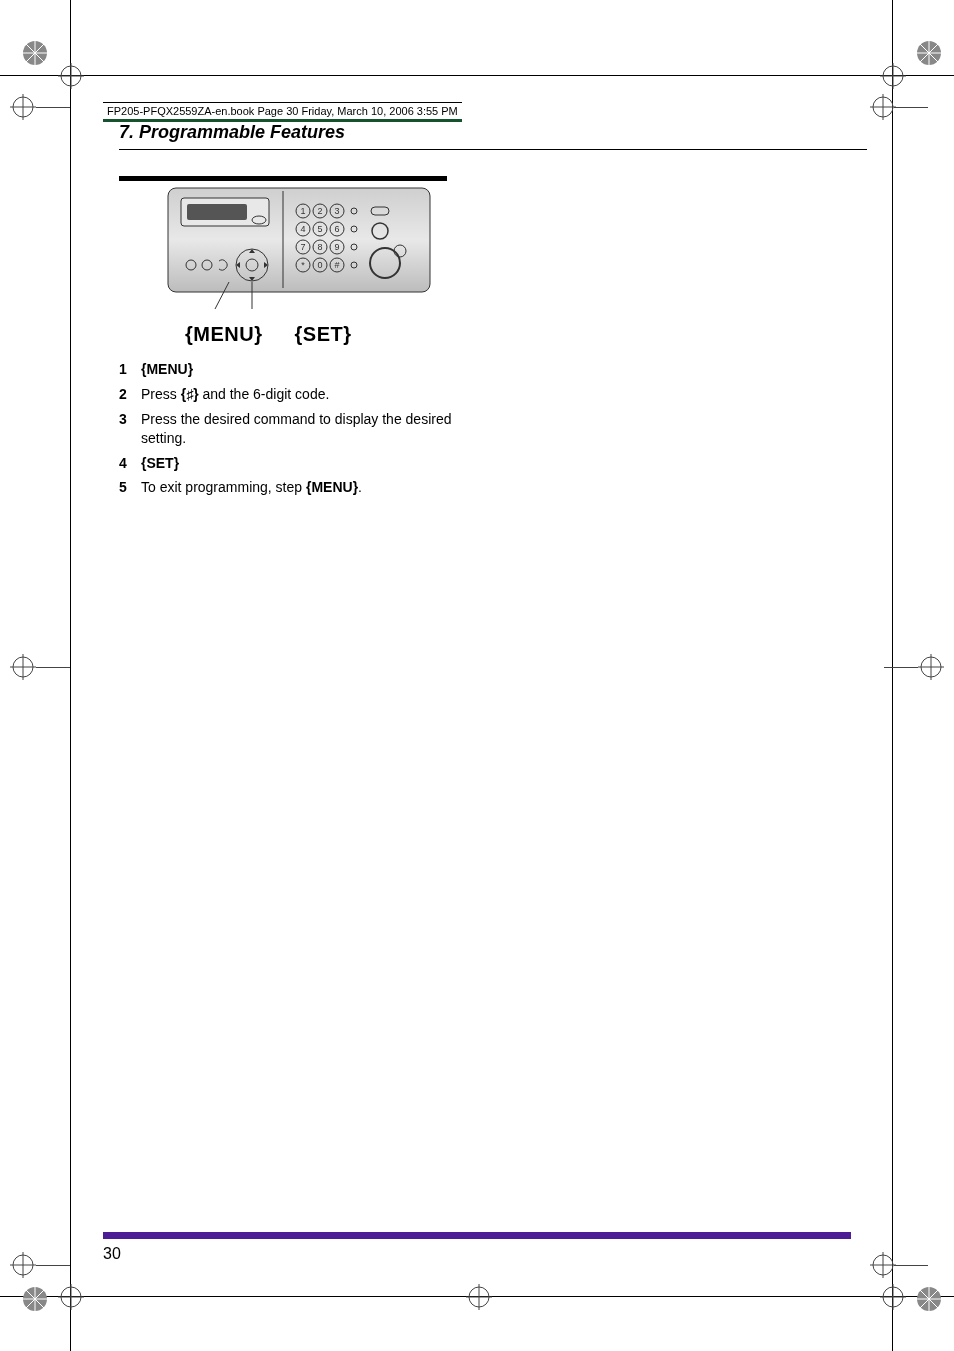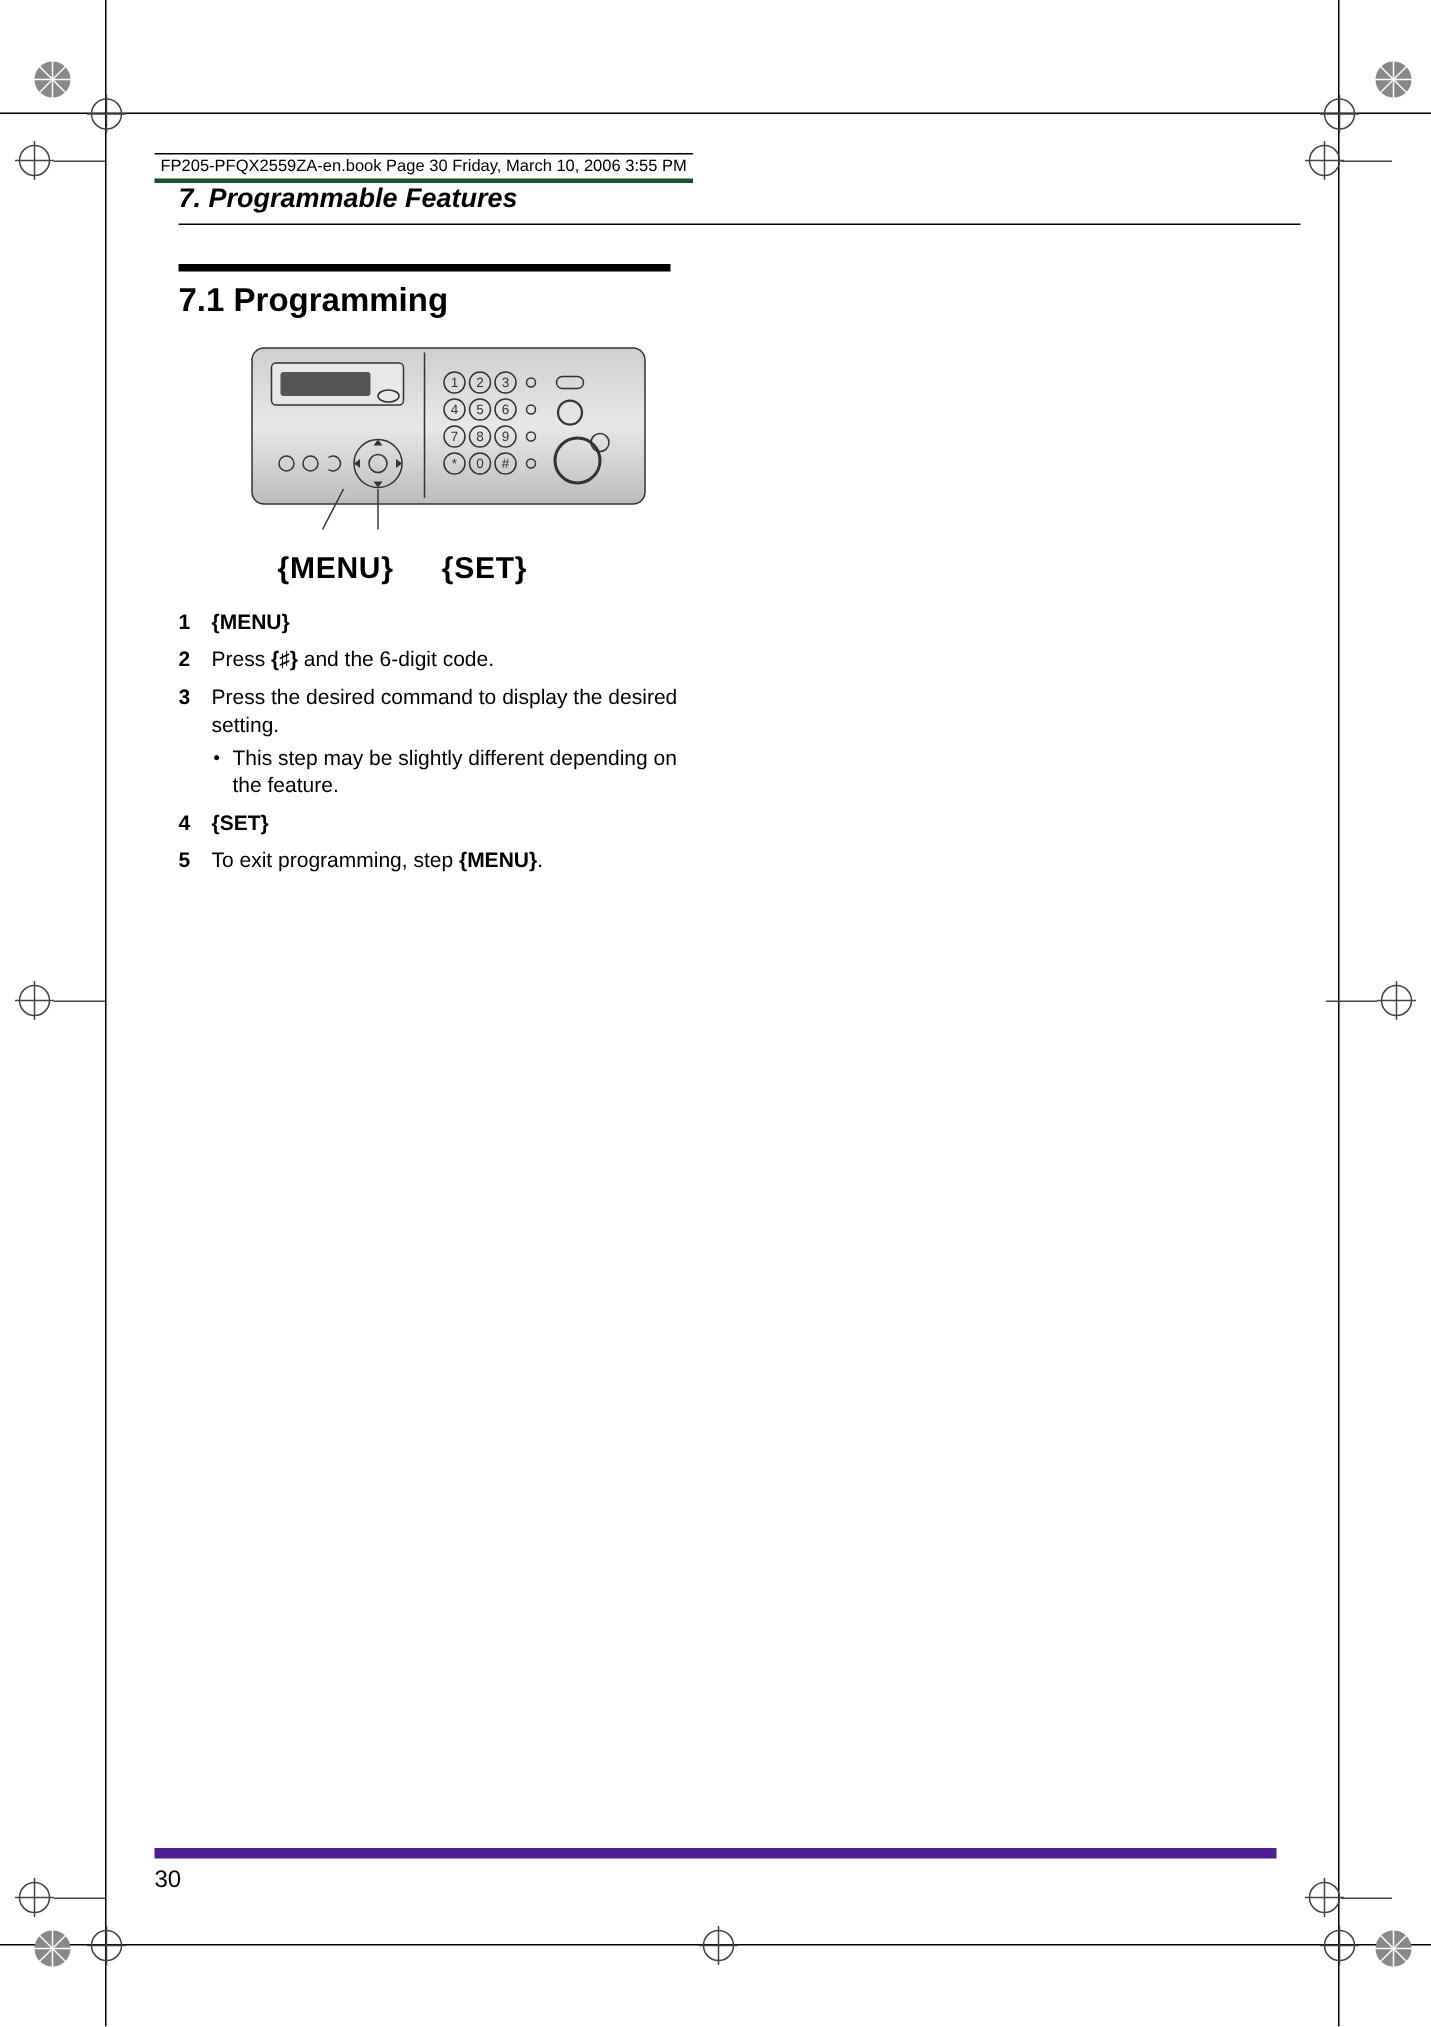--- a/index.html
+++ b/index.html
@@ -126,21 +126,20 @@
 </div>
 
 <div class="header-pageref">FP205-PFQX2559ZA-en.book  Page 30  Friday, March 10, 2006  3:55 PM</div>
 
 <div class="page">
   <div class="chapter">7. Programmable Features</div>
   <hr class="hr1">
 
   <div class="col">
     <div class="heavy-rule"></div>
-    <h2 class="section">7.1 Programming</h2>
 
     <div class="illustration">
       <svg width="264" height="124" viewBox="0 0 264 124">
         <defs>
           <linearGradient id="pnl" x1="0" y1="0" x2="0" y2="1">
             <stop offset="0" stop-color="#cfcfcf"></stop>
               <stop offset="0.5" stop-color="#e8e8e8"></stop>
               <stop offset="1" stop-color="#bcbcbc"></stop>
           </linearGradient>
         </defs>
@@ -210,23 +209,20 @@
       <li>
         <span class="num">2</span>
         <span class="body">
           <span>Press </span><span class="bold-key">{♯}</span><span> and the 6-digit code.</span>
         </span>
       </li>
       <li>
         <span class="num">3</span>
         <span class="body">
           <span>Press the desired command to display the desired setting.</span>
-          <ul class="bullets">
-            <li>This step may be slightly different depending on the feature.</li>
-          </ul>
         </span>
       </li>
       <li>
         <span class="num">4</span>
         <span class="body bold-key">{SET}</span>
       </li>
       <li>
         <span class="num">5</span>
         <span class="body">
           <span>To exit programming, step </span><span class="bold-key">{MENU}</span><span>.</span>

